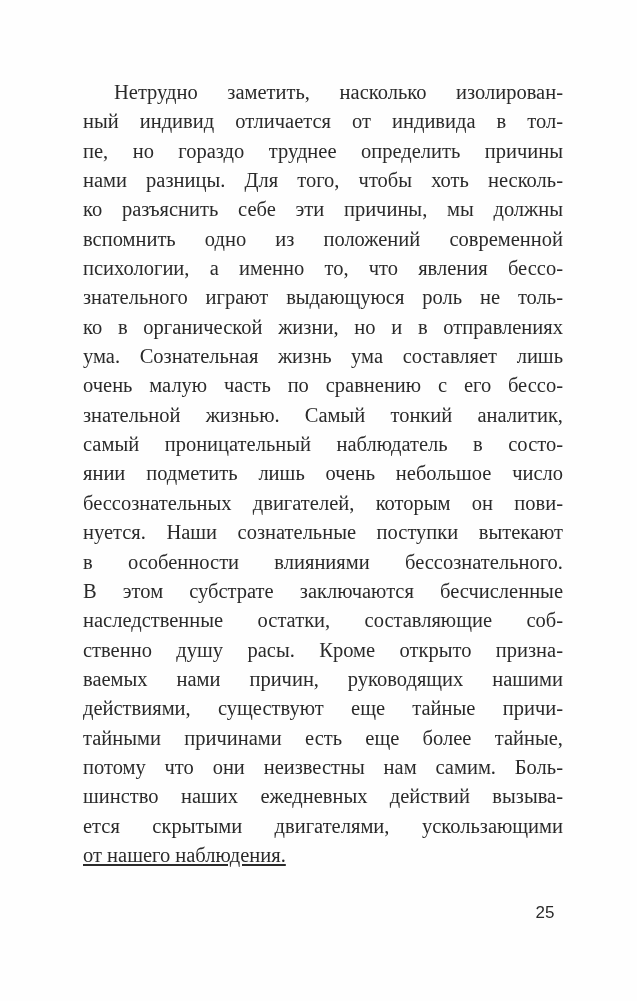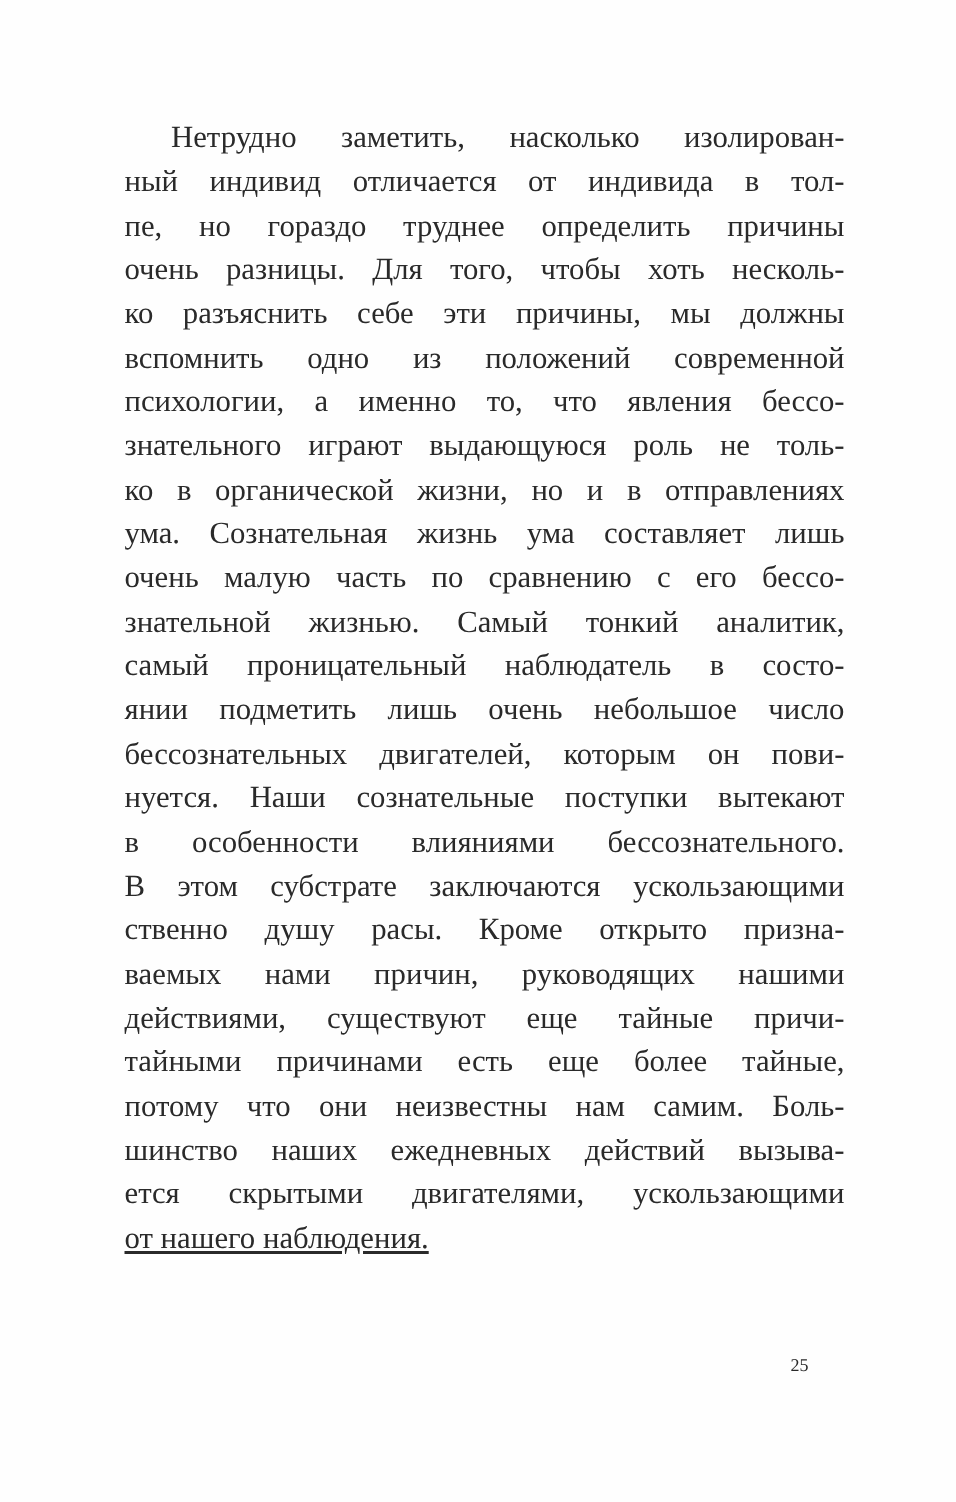--- a/index.html
+++ b/index.html
@@ -42,49 +42,50 @@
     }
     .line.last {
       text-align-last: left;
       text-decoration: underline;
     }
     .page-number {
       position: absolute;
       left: 527px;
       top: 903px;
       width: 36px;
-      text-align: left;
-      font-family: Liberation Serif, serif;
-      font-size: 12px;
+      text-align: center;
+      font-family: Liberation Sans, sans-serif;
+      font-size: 17px;
       color: #2a2a2a;
     }
   </style>
 </head>
 <body>
 
 <div class="page">
   <div class="text-block">
     <span class="line first">Нетрудно заметить, насколько изолирован-</span>
     <span class="line">ный индивид отличается от индивида в тол-</span>
     <span class="line">пе, но гораздо труднее определить причины</span>
-    <span class="line">очень разницы. Для того, чтобы хоть несколь-</span>
+    <span class="line">нами разницы. Для того, чтобы хоть несколь-</span>
     <span class="line">ко разъяснить себе эти причины, мы должны</span>
     <span class="line">вспомнить одно из положений современной</span>
     <span class="line">психологии, а именно то, что явления бессо-</span>
     <span class="line">знательного играют выдающуюся роль не толь-</span>
     <span class="line">ко в органической жизни, но и в отправлениях</span>
     <span class="line">ума. Сознательная жизнь ума составляет лишь</span>
     <span class="line">очень малую часть по сравнению с его бессо-</span>
     <span class="line">знательной жизнью. Самый тонкий аналитик,</span>
     <span class="line">самый проницательный наблюдатель в состо-</span>
     <span class="line">янии подметить лишь очень небольшое число</span>
     <span class="line">бессознательных двигателей, которым он пови-</span>
     <span class="line">нуется. Наши сознательные поступки вытекают</span>
     <span class="line">в особенности влияниями бессознательного.</span>
-    <span class="line">В этом субстрате заключаются ускользающими</span>
+    <span class="line">В этом субстрате заключаются бесчисленные</span>
+    <span class="line">наследственные остатки, составляющие соб-</span>
     <span class="line">ственно душу расы. Кроме открыто призна-</span>
     <span class="line">ваемых нами причин, руководящих нашими</span>
     <span class="line">действиями, существуют еще тайные причи-</span>
     <span class="line">тайными причинами есть еще более тайные,</span>
     <span class="line">потому что они неизвестны нам самим. Боль-</span>
     <span class="line">шинство наших ежедневных действий вызыва-</span>
     <span class="line">ется скрытыми двигателями, ускользающими</span>
     <span class="line last">от нашего наблюдения.</span>
   </div>
 

